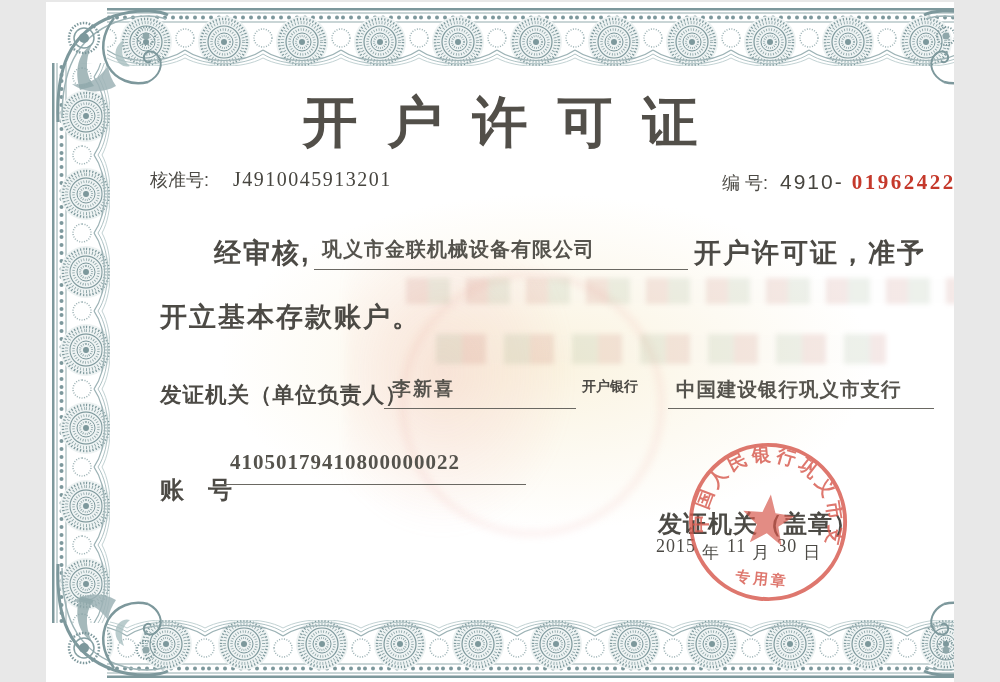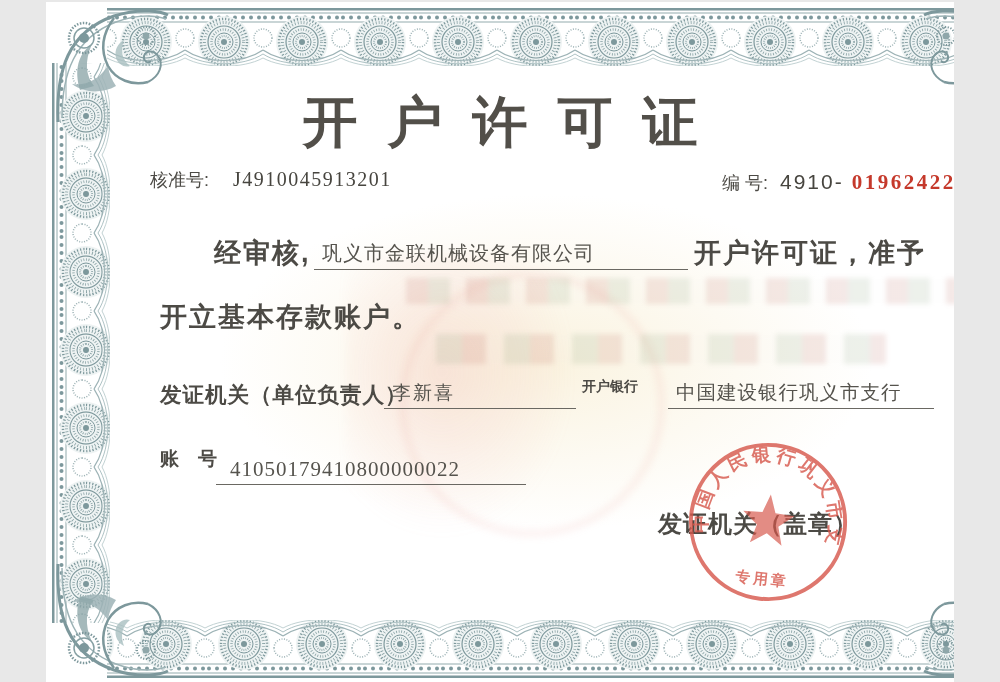--- a/index.html
+++ b/index.html
@@ -29,34 +29,34 @@
     font-family:"Liberation Serif",serif;font-weight:bold;font-size:55px;
     letter-spacing:30px;padding-left:30px;box-sizing:border-box;color:#524f49;
   }
   .approval{left:104px;top:166px;font-size:18px;}
   .approval .val{font-size:20px;letter-spacing:1.5px;margin-left:24px;color:#47453f;}
   .serial{left:676px;top:168px;font-size:18px;}
   .serial .prefix{font-size:21px;letter-spacing:2px;margin-left:12px;color:#47453f;}
   .serial .num{font-size:21px;font-weight:bold;letter-spacing:2.5px;margin-left:8px;color:#c5392b;}
   .big{font-size:27px;font-weight:600;letter-spacing:2px;}
   .mid{font-size:21.5px;font-weight:600;letter-spacing:1px;}
-  .field{position:absolute;border-bottom:1.5px solid #6a6862;display:flex;align-items:flex-end;}
+  .field{position:absolute;border-bottom:1.5px solid #6a6862;display:flex;align-items:flex-start;font-weight:bold;}
   .field .val{font-family:"Liberation Serif",serif;color:#55534d;padding:0 0 2px 8px;}
   .audit{left:168px;top:233px;}
   .company-field{left:268px;top:234px;width:374px;height:33px;}
   .company-field .val{font-size:20px;letter-spacing:1px;}
   .qualify{left:648px;top:233px;}
   .open-account{left:114px;top:297px;}
   .legal-label{left:114px;top:378px;}
   .legal-field{left:338px;top:374px;width:192px;height:32px;}
   .legal-field .val{font-size:19px;letter-spacing:2px;}
   .bank-label{left:536px;top:376px;font-size:14px;font-weight:700;}
   .bank-field{left:622px;top:374px;width:266px;height:32px;}
   .bank-field .val{font-size:19.5px;letter-spacing:1px;}
-  .acct-label{left:114px;top:444px;font-size:19px;font-weight:700;}
+  .acct-label{left:114px;top:472px;font-size:24px;font-weight:700;}
   .acct-field{left:170px;top:448px;width:310px;height:34px;}
   .acct-field .val{font-size:21px;letter-spacing:1px;padding-left:14px;}
   .authority{left:612px;top:506px;font-size:24px;font-weight:600;letter-spacing:1px;}
   .dateline{left:610px;top:536px;font-size:17px;}
   .dateline .n{font-family:"Liberation Serif",serif;font-size:18px;position:relative;top:-3px;letter-spacing:1px;}
   .dateline .u{position:relative;top:3px;margin:0 8px 0 6px;}
   
   .seal{left:638px;top:436px;width:168px;height:168px;opacity:.8;transform:rotate(6deg);pointer-events:none;}
 </style>
 </head>
@@ -168,20 +168,23 @@
   <div class="field bank-field">
     <span class="val">中国建设银行巩义市支行</span>
   </div>
 
   <div class="abs acct-label">账　号</div>
   <div class="field acct-field">
     <span class="val">41050179410800000022</span>
   </div>
 
   <div class="abs authority">发证机关（盖章）</div>
+  <div class="abs dateline">
+    <span class="n">2015</span><span class="u">年</span><span class="n">11</span><span class="u">月</span><span class="n">30</span><span class="u">日</span>
+  </div>
 
   <svg class="abs seal" width="168" height="168" viewBox="0 0 170 170" aria-hidden="true">
     <defs>
       <path id="ringPath" d="M26.7,106.2 A62,62 0 1 1 143.3,106.2" fill="none"></path>
     </defs>
     <circle cx="85" cy="85" r="78" fill="none" stroke="#d6564a" stroke-width="4"></circle>
     <path d="M85,57 L91.6,75.4 L111.1,76.3 L95.9,88.6 L101.1,107.4 L85,96.4 L68.9,107.4 L74.1,88.6 L58.9,76.3 L78.4,75.4 Z" fill="#d6564a" opacity="0.85"></path>
     <text font-size="19" fill="#d6564a" font-weight="bold" letter-spacing="2">
       <textPath href="#ringPath" startOffset="4" textLength="252">中国人民银行巩义市支行</textPath>
     </text>

